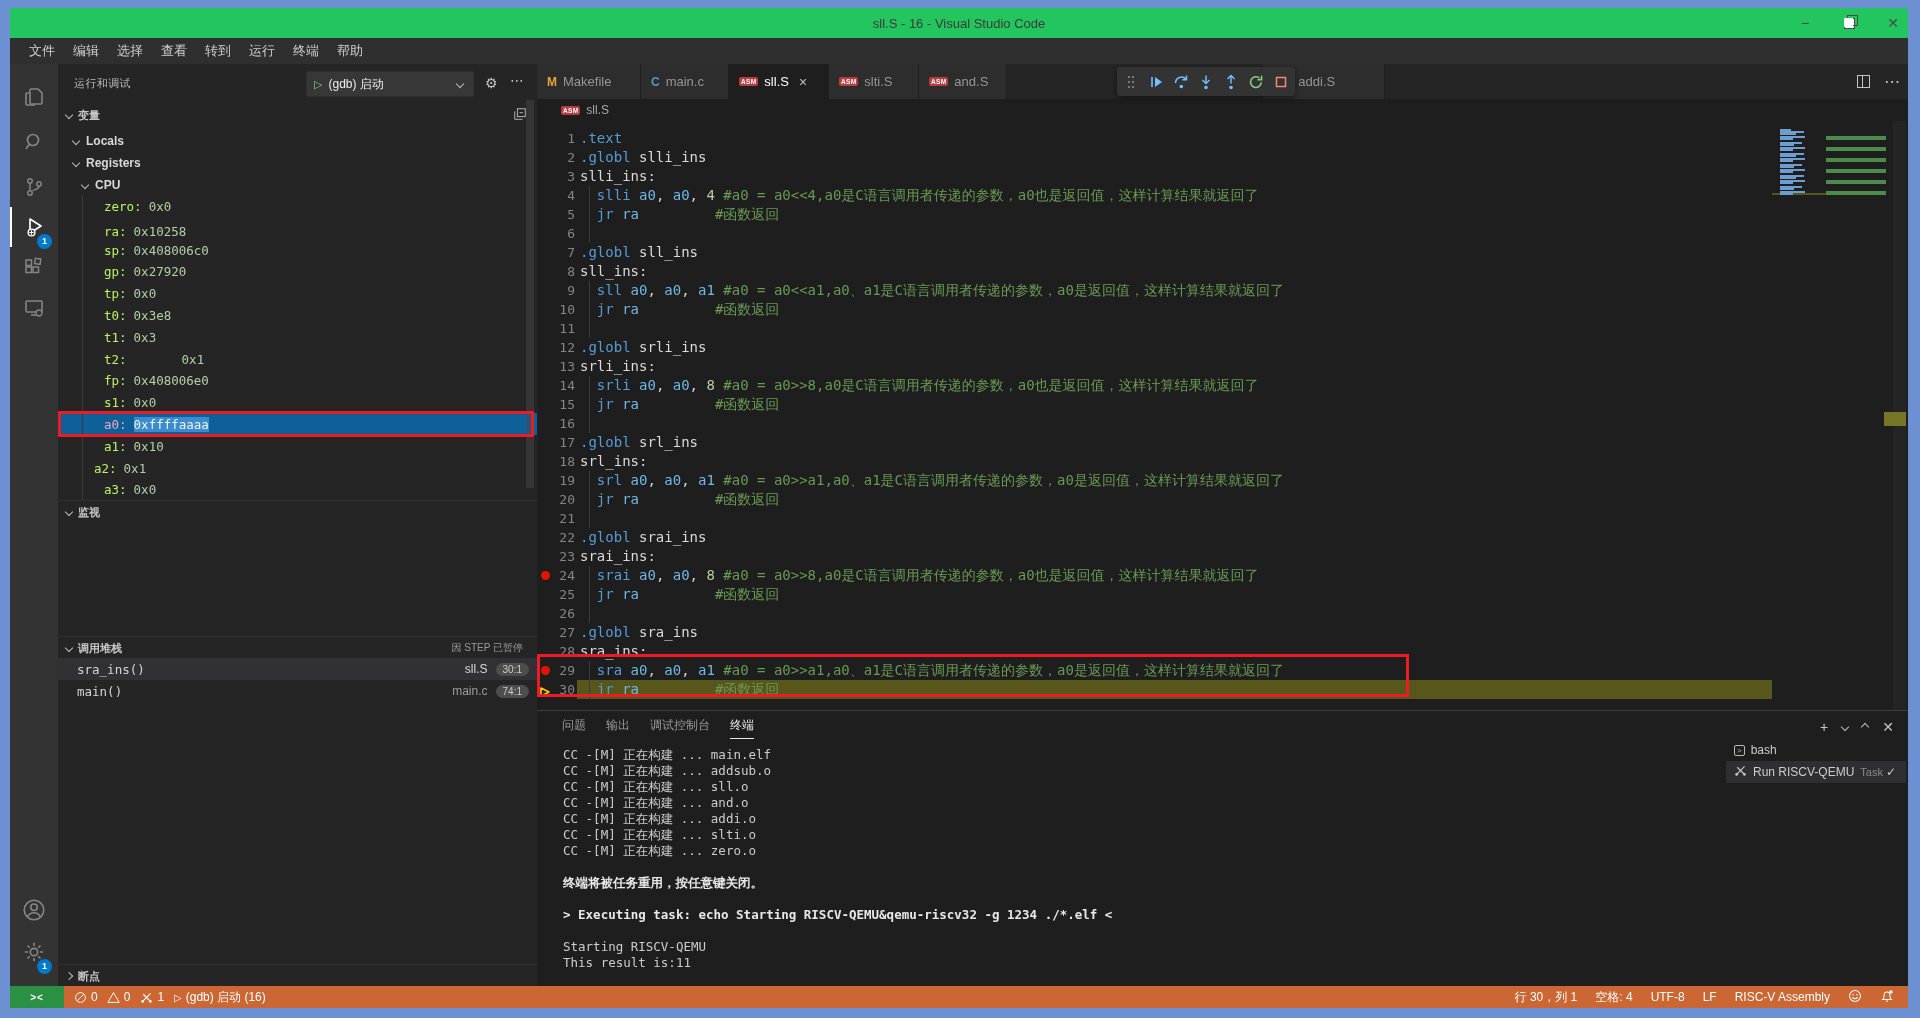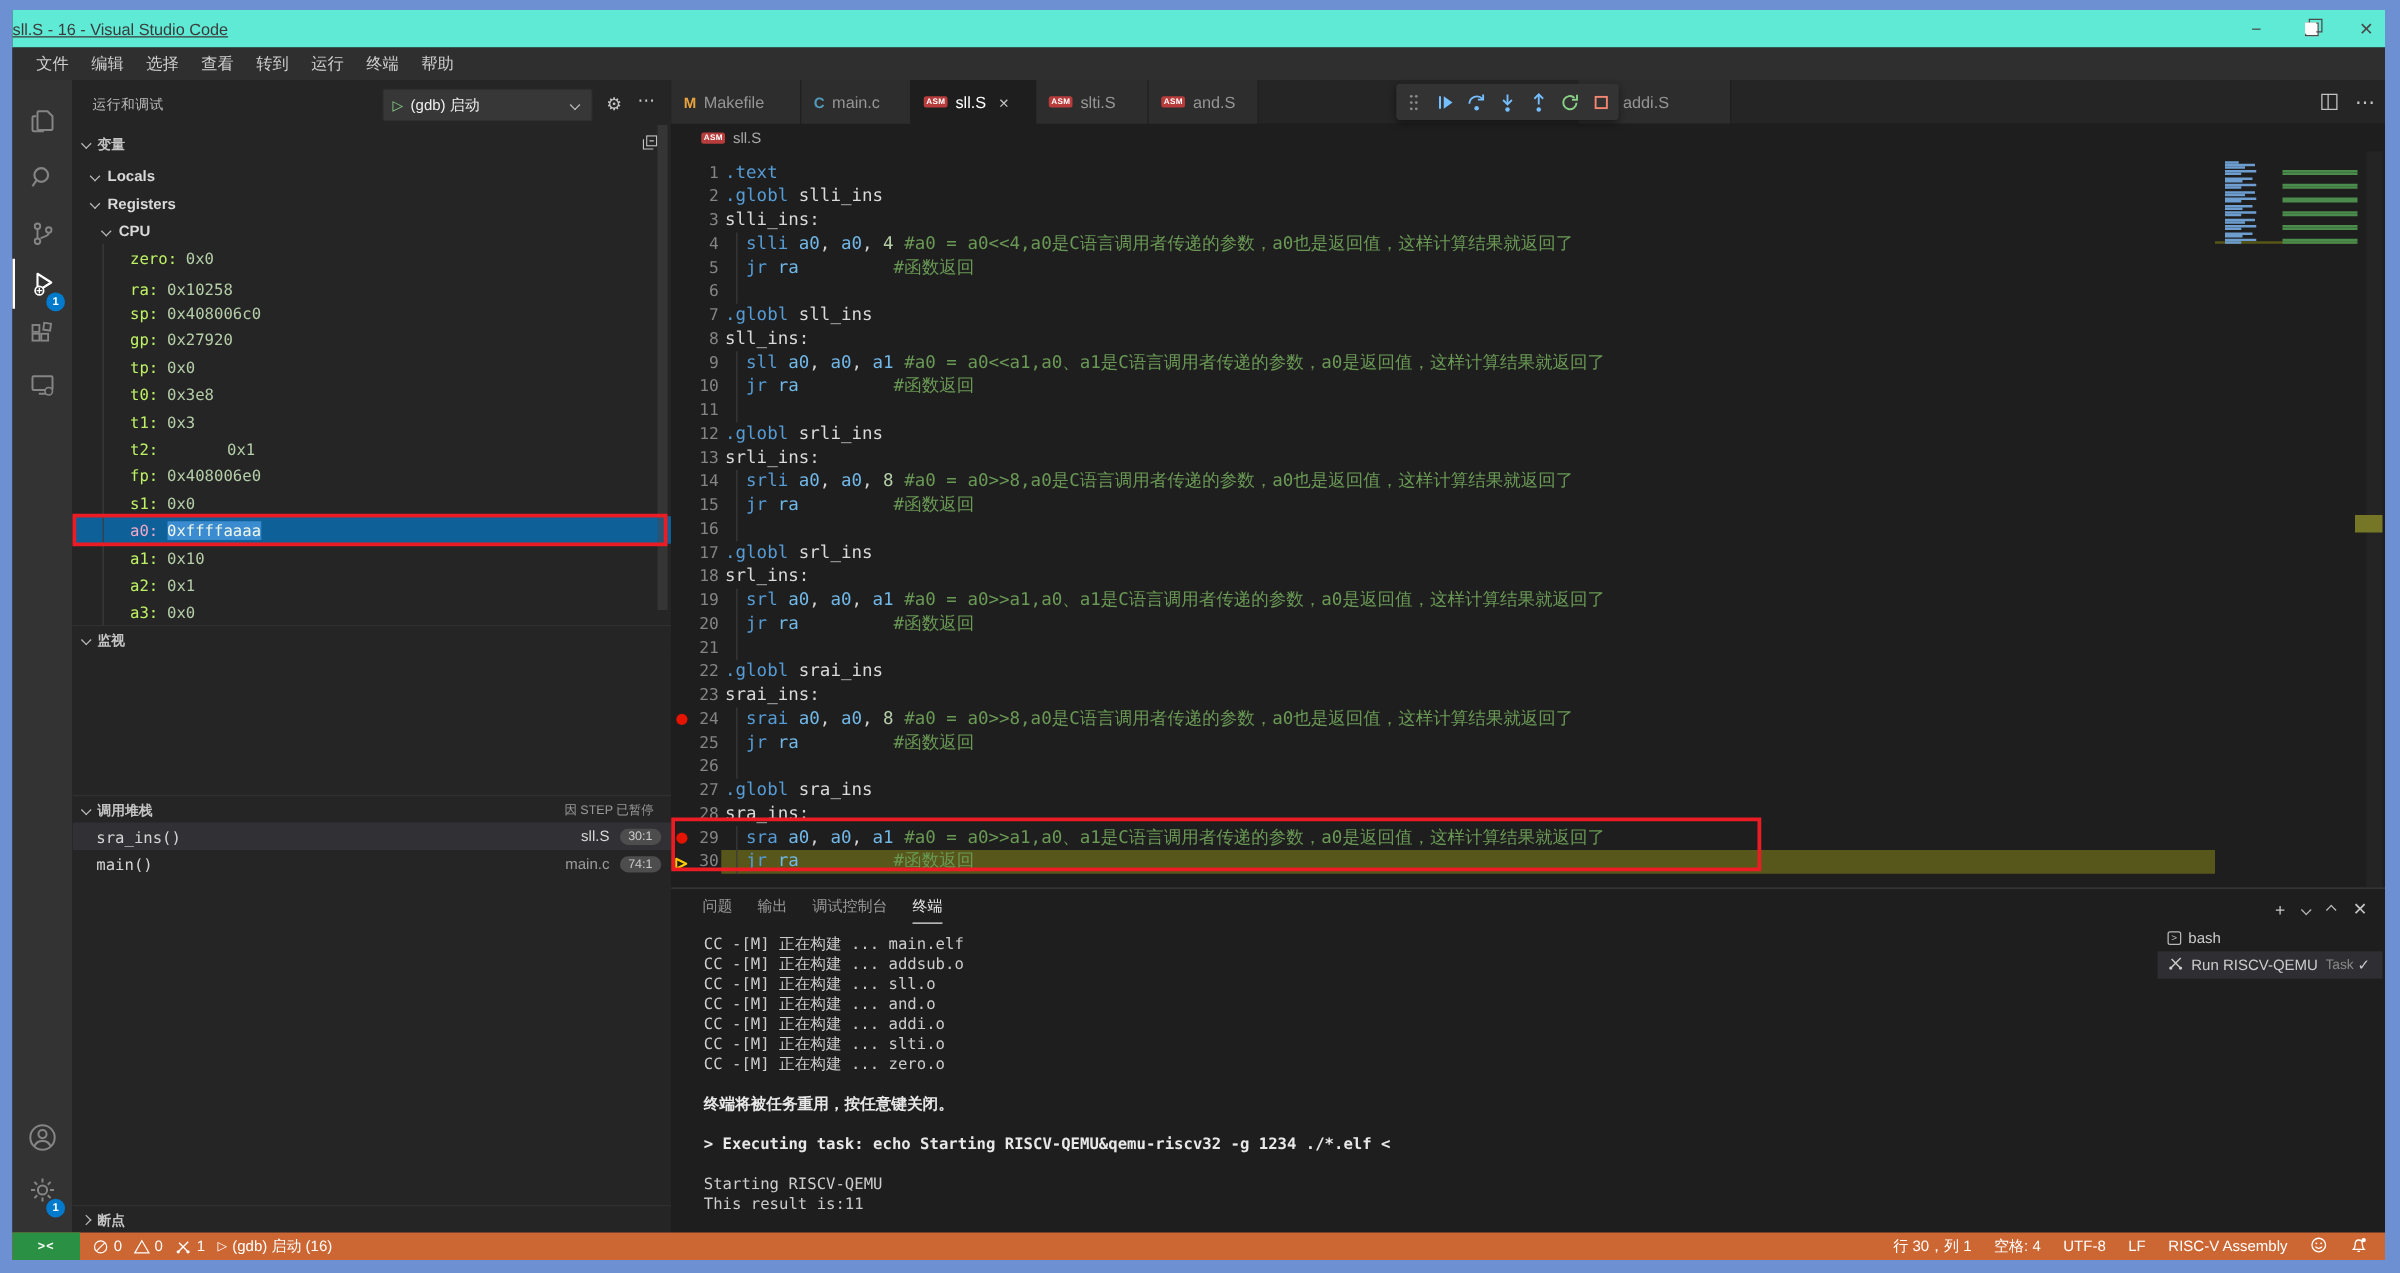--- a/index.html
+++ b/index.html
@@ -1,21 +1,21 @@
 <!DOCTYPE html>
 <html><head>
 <meta charset="utf-8">
 <style>
   html,body{margin:0;padding:0;}
   body{width:1920px;height:1018px;background:#6d90d2;position:relative;overflow:hidden;
        font-family:"Liberation Sans","DejaVu Sans",sans-serif;-webkit-font-smoothing:antialiased;}
   #window{position:absolute;left:10px;top:8px;width:1898px;height:1000px;background:#1e1e1e;}
   
-  #titlebar{position:absolute;left:0;top:0;width:100%;height:30px;background:#5eead4;color:#3b3b3b;
-            font-size:13px;display:flex;align-items:center;justify-content:flex-start;text-decoration:underline;}
+  #titlebar{position:absolute;left:0;top:0;width:100%;height:30px;background:#22c55e;color:#3b3b3b;
+            font-size:13px;display:flex;align-items:center;justify-content:center;}
   #win-controls{position:absolute;right:8px;top:0;height:30px;display:flex;align-items:center;gap:30px;color:#4a4a4a;}
   .wc{width:14px;height:14px;display:flex;align-items:center;justify-content:center;font-size:14px;cursor:default;}
   .restore-g{width:9px;height:9px;border:1px solid #4a4a4a;position:relative;background:#fdfdfd;}
   .restore-g::before{content:"";position:absolute;left:2px;top:-4px;width:9px;height:9px;border:1px solid #4a4a4a;}
   .restore-g::after{content:"";position:absolute;left:-1px;top:-1px;width:9px;height:9px;background:#fdfdfd;}
   
   #menubar{position:absolute;left:0;top:30px;width:100%;height:26px;background:#2f2f30;display:flex;align-items:center;padding-left:10px;box-sizing:border-box;}
   .menu-item{color:#cfcfcf;font-size:13px;padding:0 9px;cursor:default;}
   
   #activitybar{position:absolute;left:0;top:56px;width:48px;height:922px;background:#333333;}
@@ -270,21 +270,21 @@
         </div>
         <div class="trow sel" style="top: 283.4px;">
           <span class="rn" style="margin-left: 46px; color: rgb(240, 168, 200);">a0:</span>
           <span class="rv"><span class="hl">0xffffaaaa</span></span>
         </div>
         <div class="trow" style="top: 305.2px;">
           <span class="rn" style="margin-left: 46px;">a1:</span>
           <span class="rv">0x10</span>
         </div>
         <div class="trow" style="top: 327px;">
-          <span class="rn" style="margin-left: 46px;">a2:</span>
+          <span class="rn" style="margin-left: 36px;">a2:</span>
           <span class="rv">0x1</span>
         </div>
         <div class="trow" style="top: 348.8px;">
           <span class="rn" style="margin-left: 46px;">a3:</span>
           <span class="rv">0x0</span>
         </div>
         <div class="tree-guide" style="top: 65.4px; height: 305.2px;"></div>
       </div>
     <div id="sb-scroll"></div>
     <div class="sec-head" style="top:436px;">

